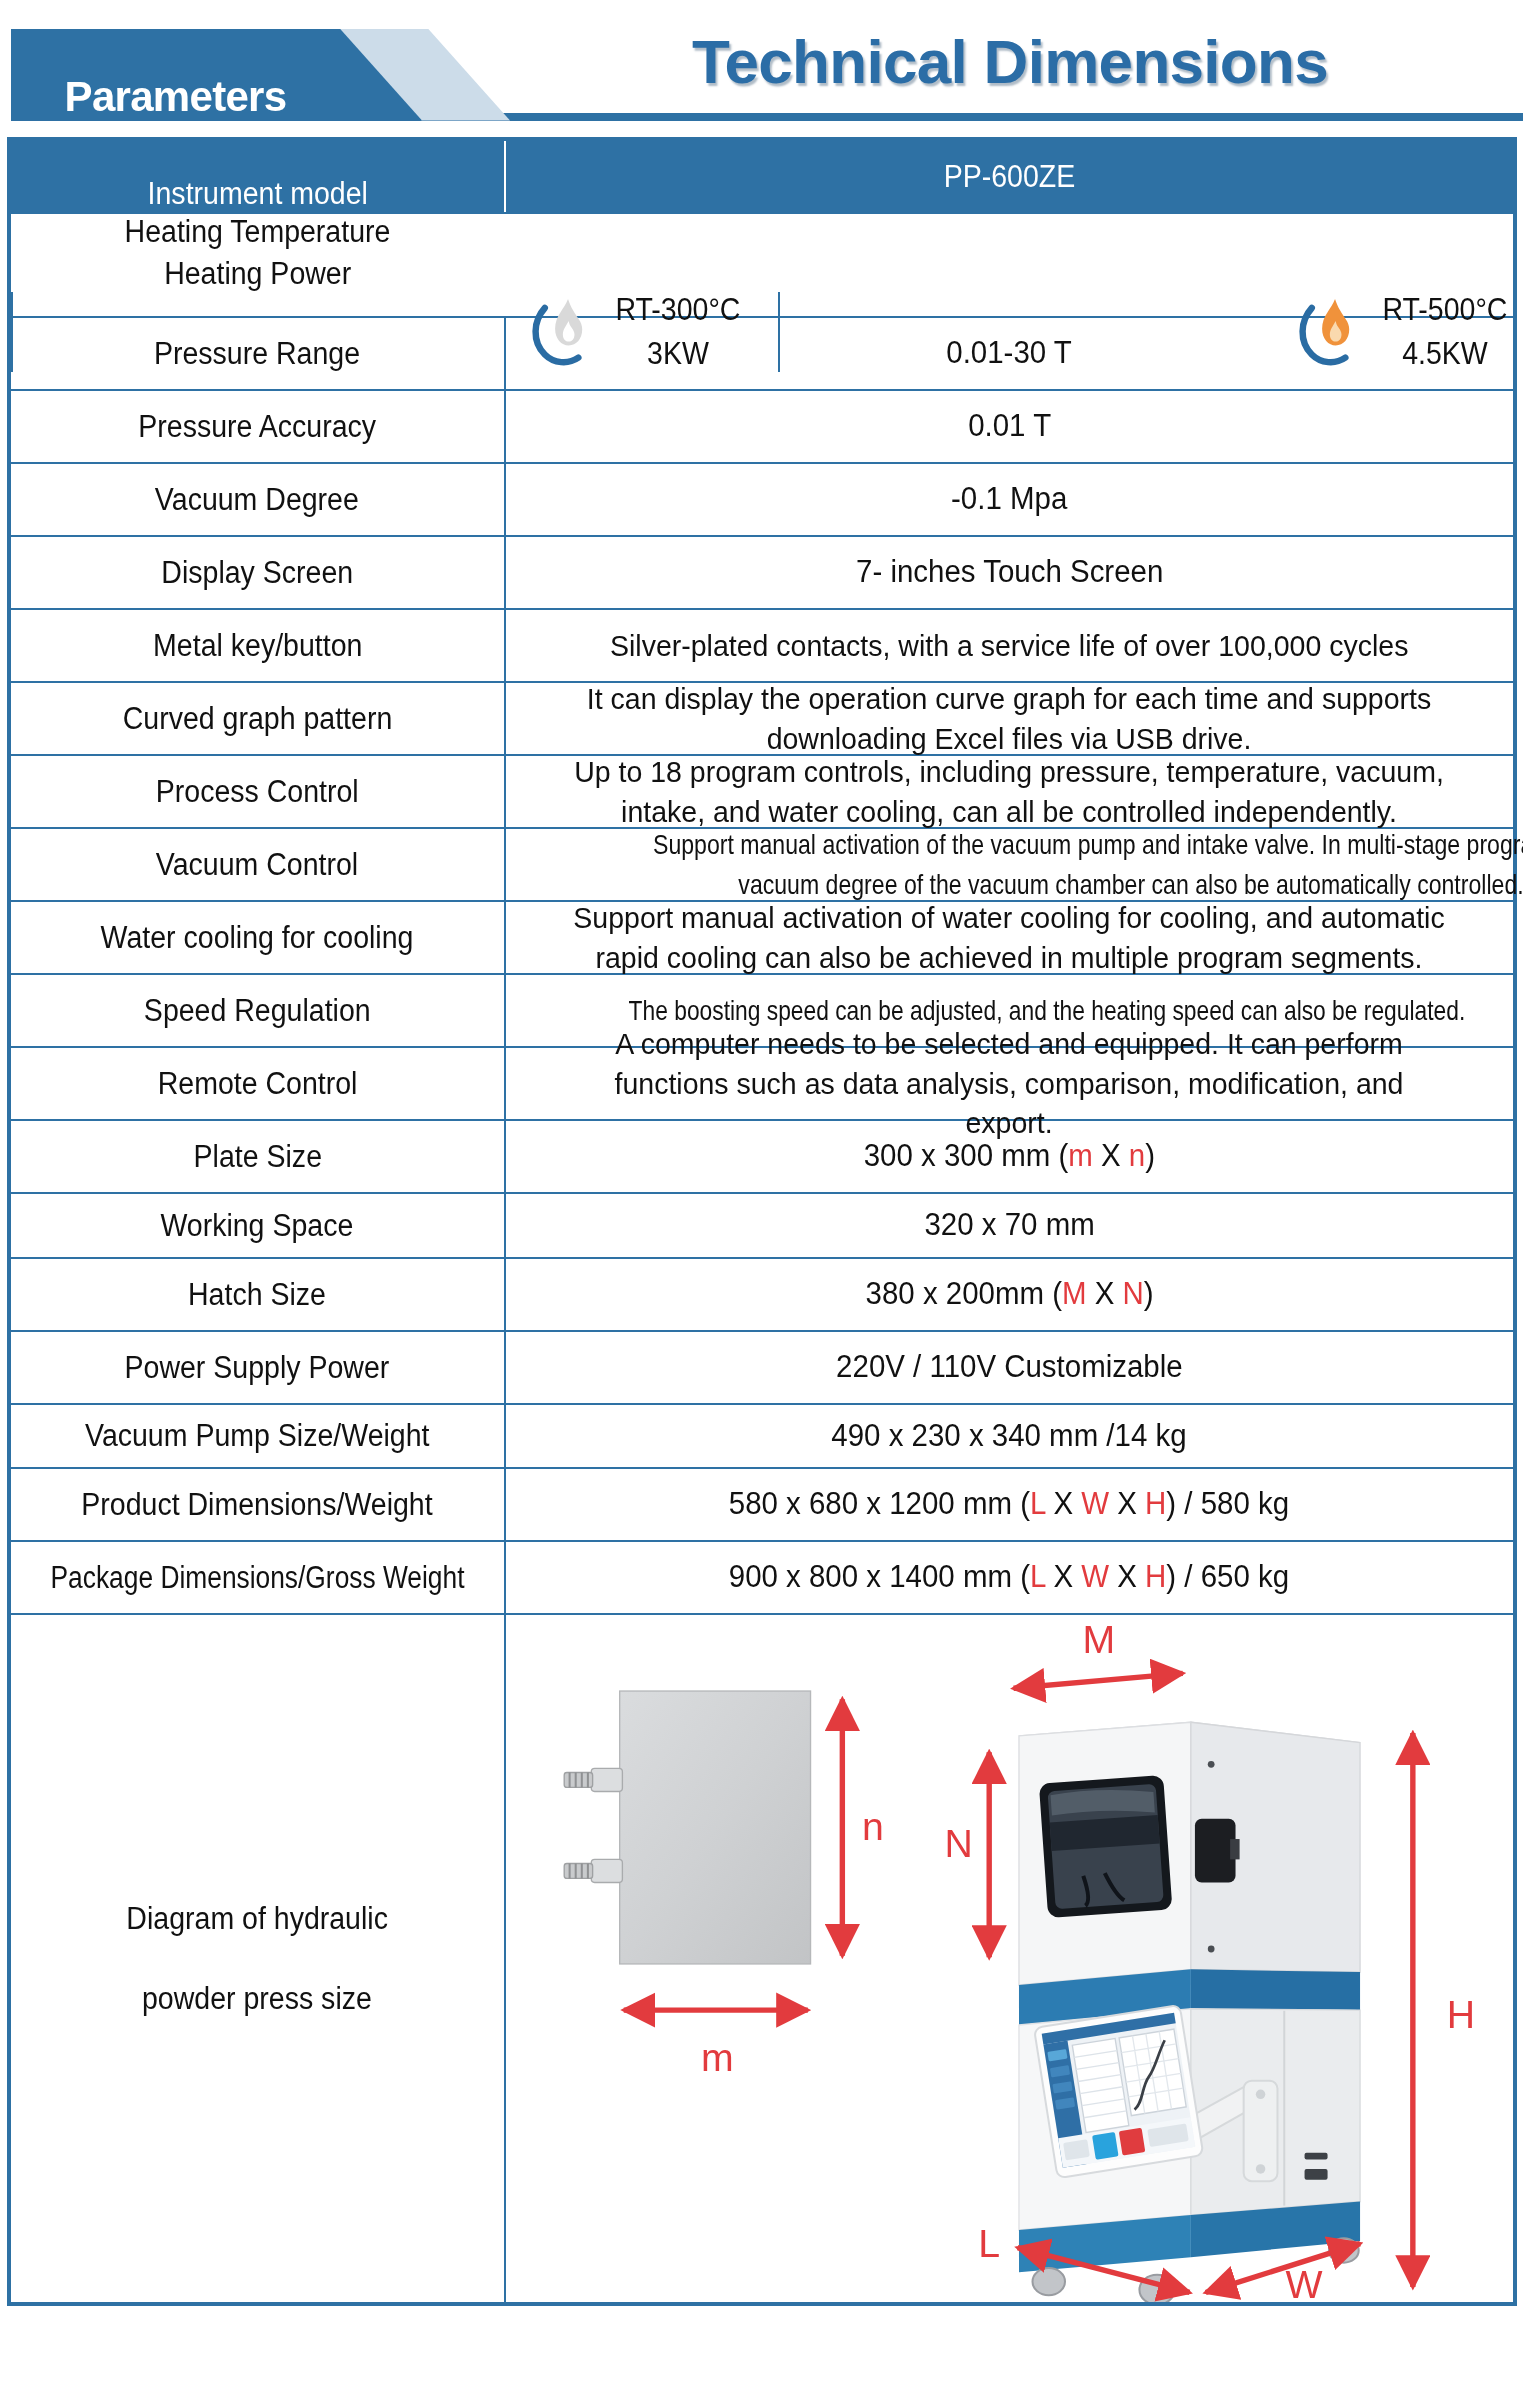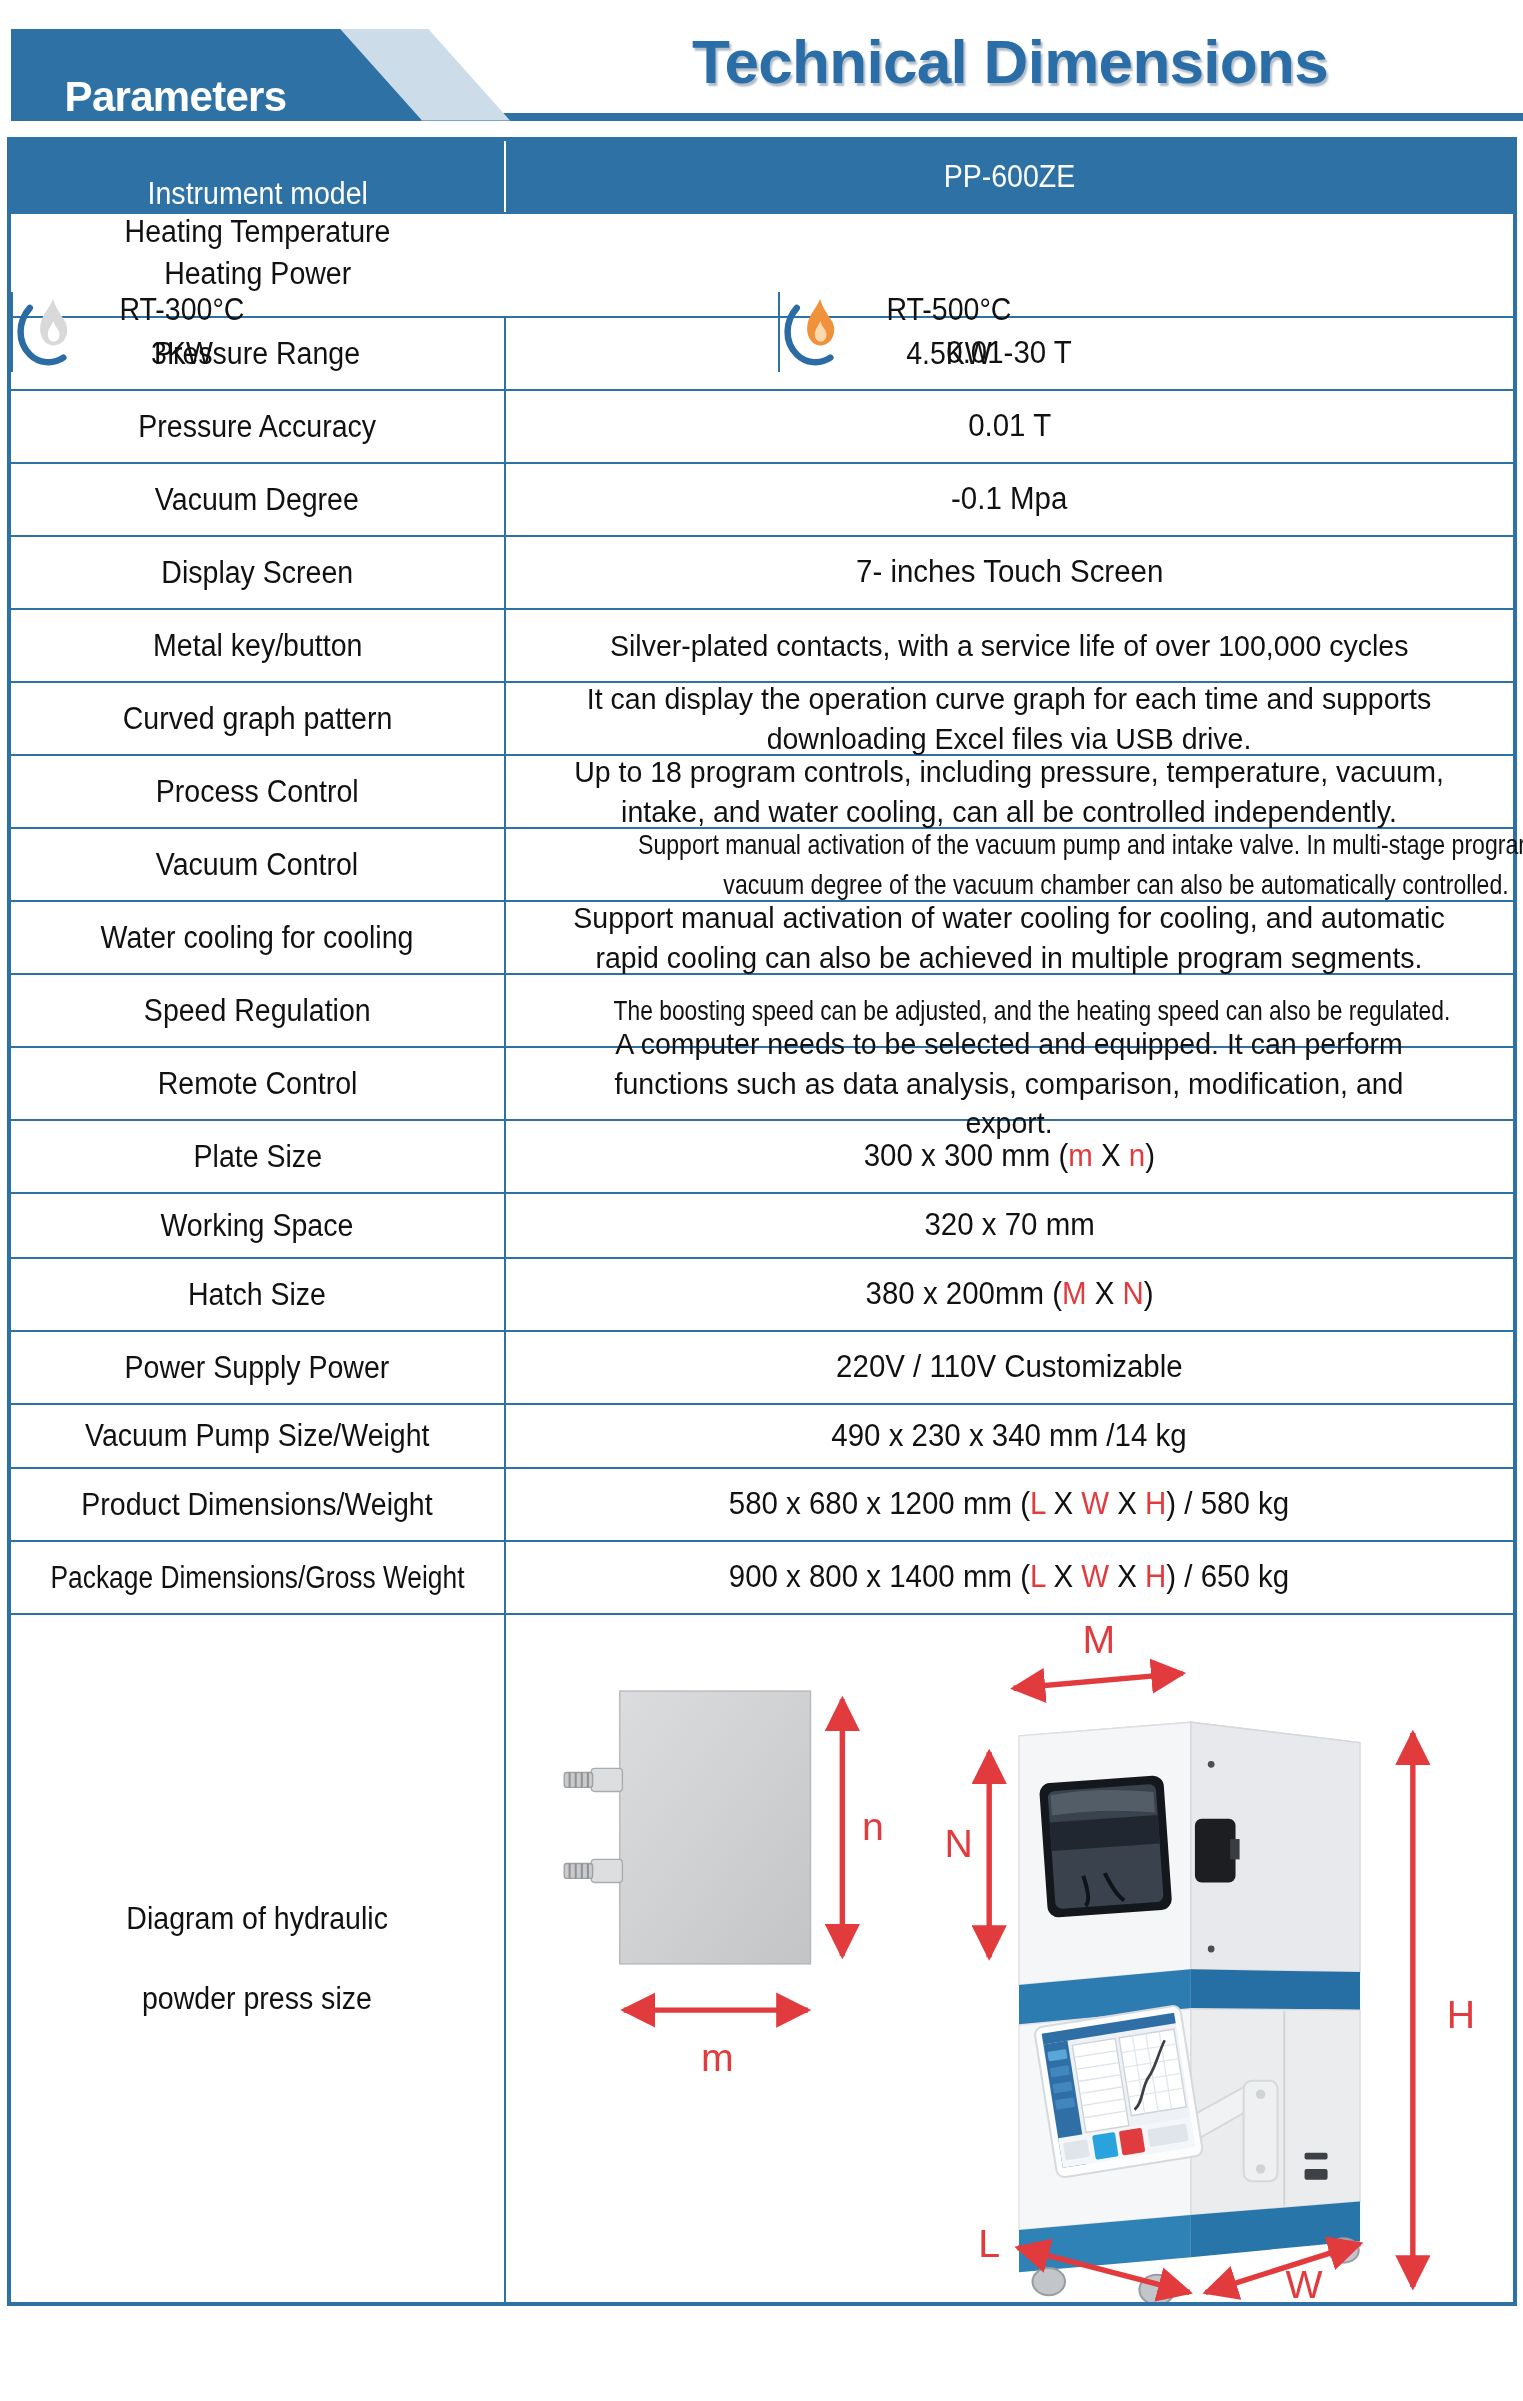--- a/index.html
+++ b/index.html
@@ -22,37 +22,37 @@
   .tab-blue span{display:block;width:329px;text-align:center;color:#fff;font-size:42px;font-weight:bold;letter-spacing:-0.7px;}
   .page-title{position:absolute;left:505px;top:26px;width:1010px;text-align:center;
     font-size:62px;font-weight:bold;color:#2b6da6;letter-spacing:-0.7px;
     text-shadow:2px 2.7px 2px rgba(30,62,95,.35);}
   
   .tbl{position:absolute;left:6.8px;top:137px;width:1510px;border:4.1px solid #2e71a4;background:#fff;box-sizing:border-box;}
   .row{display:flex;box-sizing:border-box;}
   .row + .row{border-top:2.7px solid #2e71a4;}
   .cell{box-sizing:border-box;display:flex;align-items:center;justify-content:center;text-align:center;}
   .lbl{width:493px;font-size:31px;flex:none;}
-  .val{flex:1;border-left:2.7px solid #2e71a4;font-size:31px;padding:0 3px;}
+  .val{flex:1;border-left:2.7px solid #2e71a4;font-size:31px;padding:0 18px;}
   .cx{display:inline-block;transform:scaleX(.92);transform-origin:center;}
   .vt{margin:0;transform:scaleX(.95);transform-origin:center;line-height:1.32;}
   .w2{max-width:922px;font-size:30px;}
   .sqz1{white-space:nowrap;font-size:28.5px;transform:scaleX(.8);}
   .sqz2{width:1214px;font-size:28.5px;transform:scaleX(.81);line-height:1.4;}
   .seg{white-space:nowrap;}
   .sk{color:#111;}
   .sr{color:#e23b3e;}
   .hdr-row{background:#2e71a4;height:71px;}
   .hdr-row .lbl{color:#fff;align-items:flex-end;}
   .hdr-row .val{color:#fff;border-left-color:#ffffff;}
   
   .heat-row{height:104px;flex-direction:column;}
   .heat-lbl{flex-direction:column;gap:6.8px;line-height:1.15;}
   .hval{padding:0;}
-  .hwrap{flex:1;height:100%;display:flex;align-items:center;justify-content:flex-start;gap:30px;box-sizing:border-box;}
+  .hwrap{flex:1;height:100%;display:flex;align-items:center;justify-content:flex-end;gap:11px;box-sizing:border-box;}
   .hwrap + .hwrap{border-left:2.7px solid #2e71a4;margin-left:32px;}
   .flame{width:71px;height:79px;flex:none;}
   .htxt{display:flex;flex-direction:column;gap:8.1px;font-size:31px;}
   
   .diag-row{height:689px;}
   .diag-lbl{flex-direction:column;gap:42px;line-height:1.2;}
   .dval{padding:0;position:relative;}
   .dval svg{display:block;width:100%;height:100%;}
   .dimtxt{fill:#e23b3e;font-size:58px;font-family:"Liberation Sans",sans-serif;}
 </style>

